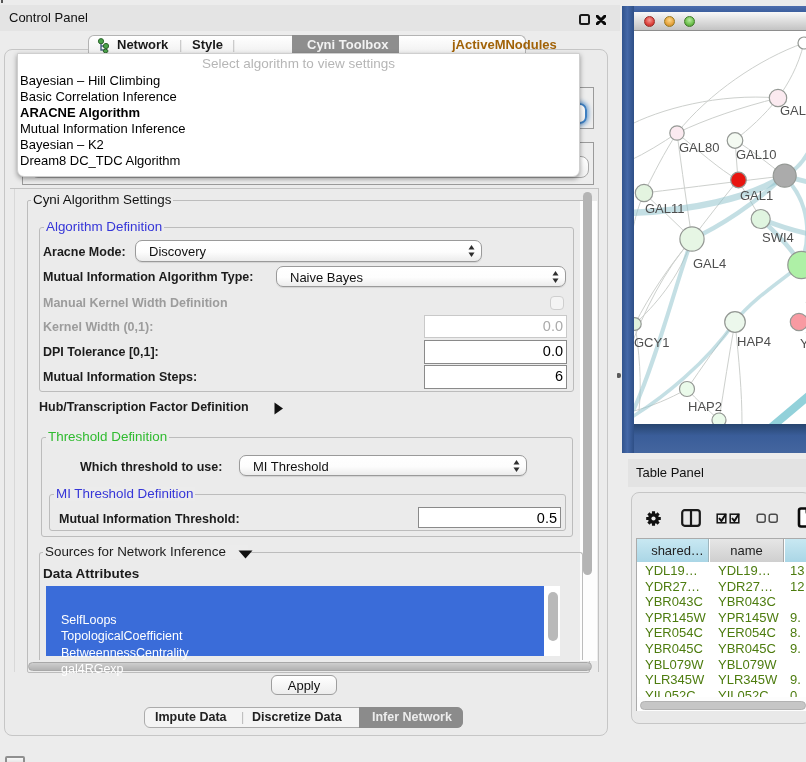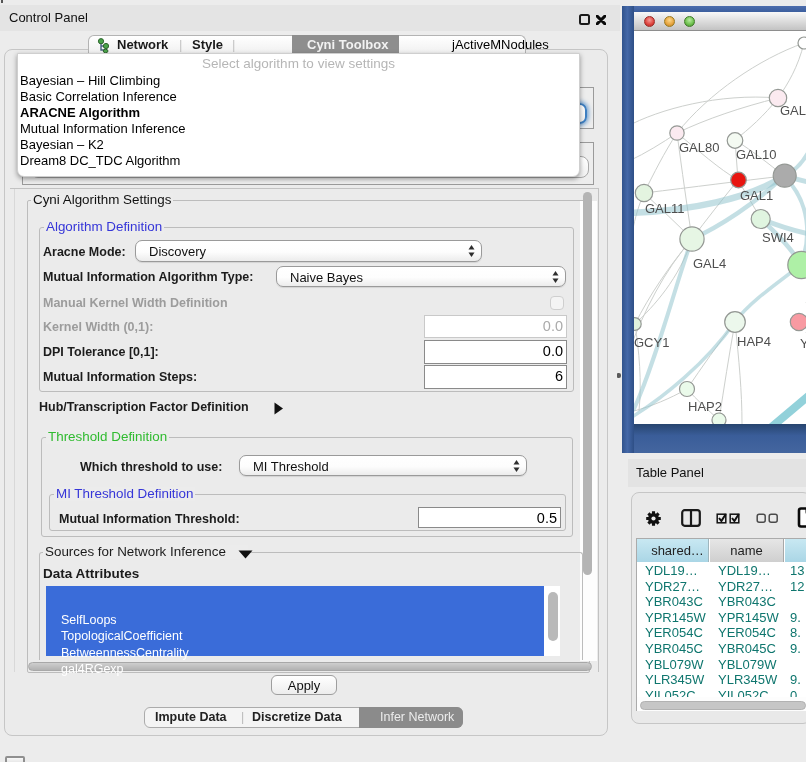--- a/index.html
+++ b/index.html
@@ -133,35 +133,35 @@
   <div class="abs" style="left:548px;top:592px;width:10px;height:49px;background:#b9b9b9;border-radius:5px;"></div>
 
   <div class="abs" style="left:271px;top:675px;width:66px;height:20px;border:1px solid #9e9e9e;border-radius:6px;background:linear-gradient(#ffffff,#ededed);text-align:center;line-height:19px;font-size:13px;color:#111;">Apply</div>
 
   <div class="abs" style="left:144px;top:707px;width:319px;height:21px;border:1px solid #ababab;border-radius:6px;background:#f4f4f4;"></div>
   <div class="abs" style="left:359px;top:707px;width:104px;height:21px;background:#8b8b8b;border-radius:0 6px 6px 0;"></div>
   <div class="abs" style="left:144px;top:707px;width:319px;height:21px;font-size:12.5px;line-height:21px;">
     <span style="position:absolute;left:11px;color:#222;font-weight:bold;">Impute Data</span>
     <span style="position:absolute;left:97px;color:#bbb;">|</span>
     <span style="position:absolute;left:108px;color:#222;font-weight:bold;">Discretize Data</span>
-    <span style="position:absolute;left:236px;color:#ececec;font-weight:normal;">Infer Network</span>
+    <span style="position:absolute;left:228px;color:#ececec;font-weight:bold;">Infer Network</span>
   </div>
 
   <div class="abs" style="left:5px;top:756px;width:20px;height:10px;border:2px solid #8f8f8f;border-radius:2px;background:linear-gradient(#f8f8f8,#e0e0e0);"></div>
 
   <div class="abs" style="left:88px;top:35px;width:438px;height:20px;background:linear-gradient(#ffffff,#efefef);border:1px solid #b3b3b3;border-bottom:none;border-radius:6px 6px 0 0;"></div>
   <div class="abs" style="left:292px;top:35px;width:107px;height:20px;background:#8e8e8e;"></div>
   <div class="abs" style="left:88px;top:35px;width:406px;height:20px;font-size:13px;line-height:20px;">
     <span style="position:absolute;left:29px;color:#1a1a1a;font-weight:bold;">Network</span>
     <span style="position:absolute;left:91px;color:#c4c4c4;">|</span>
     <span style="position:absolute;left:104px;color:#1a1a1a;font-weight:bold;">Style</span>
     <span style="position:absolute;left:144px;color:#c4c4c4;">|</span>
     <span style="position:absolute;left:158px;color:#1a1a1a;font-weight:bold;margin-top:37px;">Select</span>
     <span style="position:absolute;left:219px;color:#f2f2f2;font-weight:bold;">Cyni Toolbox</span>
-    <span style="position:absolute;left:324px;color:#000000;font-weight:normal;padding-left:40px;">jActiveMNodules</span>
+    <span style="position:absolute;left:324px;color:#a16207;font-weight:bold;padding-left:40px;">jActiveMNodules</span>
   </div>
 
   <svg class="abs" style="left:97px;top:38px;" width="13" height="15" viewBox="0 0 13 15">
     <path d="M4 5 L4 12 L8 12 M4 8 L8 8" stroke="#47617e" stroke-width="1.4" fill="none"></path>
     <circle cx="4" cy="3.2" r="2.6" fill="#4aa44a" stroke="#2c642c"></circle>
     <circle cx="9" cy="8" r="2.6" fill="#4aa44a" stroke="#2c642c"></circle>
     <ellipse cx="8.6" cy="13" rx="2.4" ry="1.7" fill="#4aa44a" stroke="#2c642c"></ellipse>
   </svg>
 
   <div class="abs" style="left:17px;top:53px;width:563px;height:124px;background:#fff;border:1px solid #cfcfcf;border-radius:0 0 7px 7px;box-shadow:0 2px 5px rgba(0,0,0,0.38);"></div>
@@ -288,20 +288,20 @@
 <svg class="abs" style="left:797px;top:507px;" width="16" height="21" viewBox="0 0 16 21">
   <path d="M2 3.5 Q2 1.5 4 1.5 H10 L15 6.5 V17.5 Q15 19.5 13 19.5 H4 Q2 19.5 2 17.5 Z" fill="#fff" stroke="#0a0a0a" stroke-width="2.6"></path>
   <path d="M9.5 1.5 V5 Q9.5 6.7 11.2 6.7 H15" fill="none" stroke="#0a0a0a" stroke-width="2"></path>
 </svg>
 
 <div class="abs" style="left:636px;top:538px;width:170px;height:173px;background:#fff;border:1px solid #ababab;border-right:none;"></div>
 <div class="abs" style="left:637px;top:539px;width:72px;height:23px;background:linear-gradient(#c8e8f2,#aad6e6);border-right:1px solid #9fb6bd;text-align:center;text-indent:10px;line-height:23px;font-size:13px;color:#222;">shared…</div>
 <div class="abs" style="left:710px;top:539px;width:74px;height:23px;background:linear-gradient(#e6e6e6,#cfcfcf);border-right:1px solid #a8a8a8;text-align:center;line-height:23px;font-size:13px;color:#222;">name</div>
 <div class="abs" style="left:785px;top:539px;width:21px;height:23px;background:linear-gradient(#c8e8f2,#aad6e6);"></div>
 
-<div class="abs" style="left:637px;top:563px;width:169px;height:137px;overflow:hidden;font-size:13px;color:#0f766e;">
+<div class="abs" style="left:637px;top:563px;width:169px;height:137px;overflow:hidden;font-size:13px;color:#4d7c0f;">
   <div style="position:absolute;left:8px;line-height:15.6px;">YDL19…<br>YDR27…<br>YBR043C<br>YPR145W<br>YER054C<br>YBR045C<br>YBL079W<br>YLR345W<br>YIL052C</div>
   <div style="position:absolute;left:81px;line-height:15.6px;">YDL19…<br>YDR27…<br>YBR043C<br>YPR145W<br>YER054C<br>YBR045C<br>YBL079W<br>YLR345W<br>YIL052C</div>
   <div style="position:absolute;left:153px;line-height:15.6px;">13<br>12<br><br>9.<br>8.<br>9.<br><br>9.<br>0.</div>
 </div>
 
 <div class="abs" style="left:637px;top:697px;width:169px;height:14px;background:#fdfdfd;"></div>
 <div class="abs" style="left:640px;top:701px;width:166px;height:9px;background:#c6c6c6;border:1px solid #b2b2b2;border-radius:5px;"></div>
 
 </body></html>

